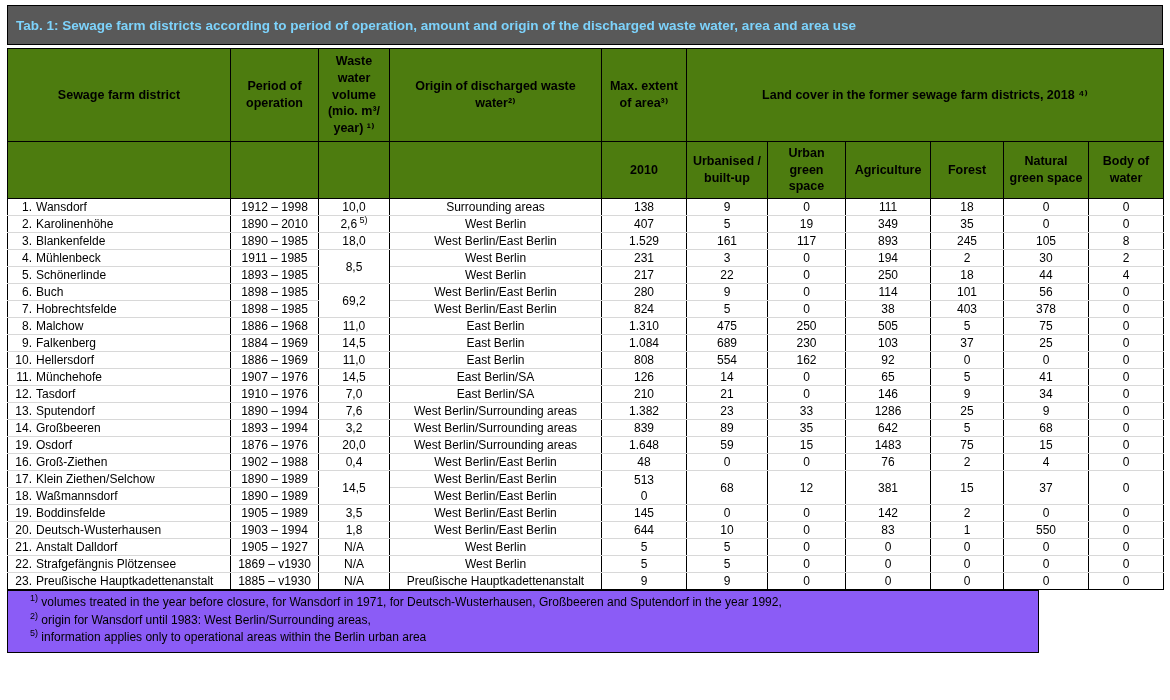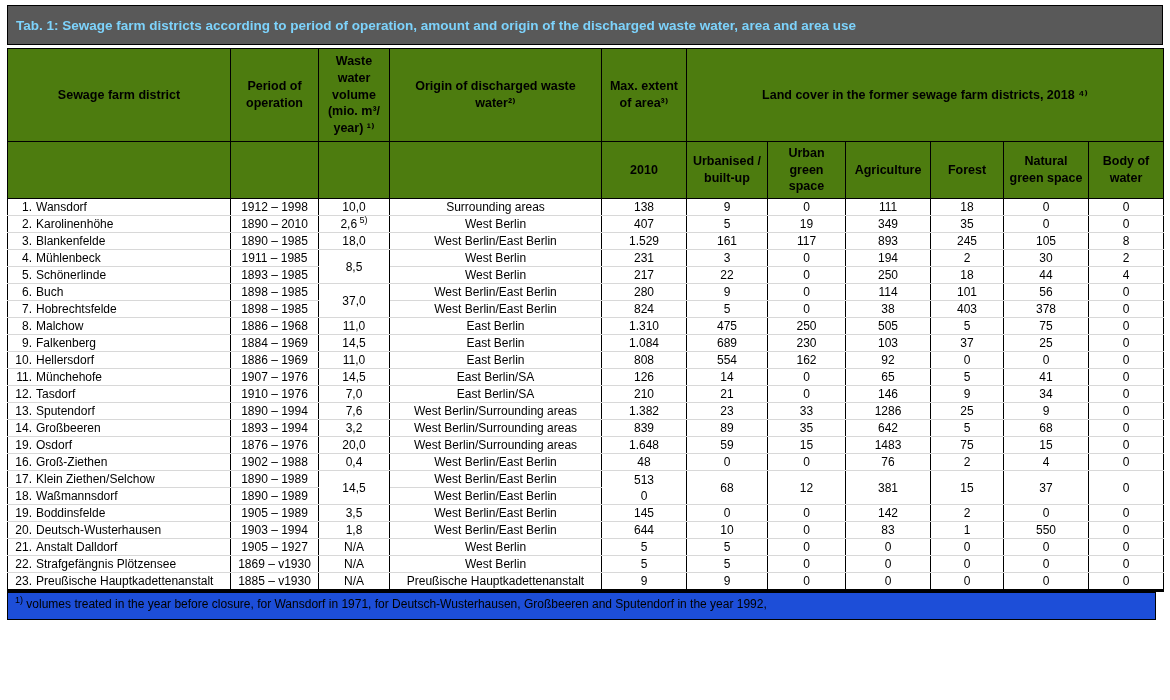--- a/index.html
+++ b/index.html
@@ -56,36 +56,36 @@
     line-height: 16px;
     padding: 0 2px;
     border-top: 1px solid #d8d8d8;
     border-bottom: 1px solid #d8d8d8;
     border-left: 1px solid #000;
     border-right: 1px solid #000;
     background: #fff;
     white-space: nowrap;
     overflow: hidden;
   }
-  tbody tr:last-child td { border-bottom: 3px solid #000000; }
+  tbody tr:last-child td { border-bottom: 1px solid #000000; }
   td.c-district { text-align: left; }
   .row-num {
     display: inline-block;
     width: 22px;
     text-align: right;
     margin-right: 4px;
   }
   sup { font-size: 9px; line-height: 0; }
   .footnotes {
     box-sizing: border-box;
-    width: 1149px;
+    width: 1032px;
     border: 1px solid #000;
-    padding: 3px 8px 5px 7px;
+    padding: 3px 8px 5px 22px;
     font-size: 12px;
-    background: #1d4ed8;
+    background: #8b5cf6;
   }
   .fn-line { line-height: 17.5px; white-space: nowrap; }
 </style>
 </head>
 <body>
 
 <div class="wrap">
 
   <div class="title-bar">Tab. 1: Sewage farm districts according to period of operation, amount and origin of the discharged waste water, area and area use</div>
 
@@ -187,21 +187,21 @@
           <td>22</td>
           <td>0</td>
           <td>250</td>
           <td>18</td>
           <td>44</td>
           <td>4</td>
         </tr>
         <tr>
           <td class="c-district"><span class="row-num">6.</span><span>Buch</span></td>
           <td>1898 – 1985</td>
-          <td rowspan="2">37,0</td>
+          <td rowspan="2">69,2</td>
           <td>West Berlin/East Berlin</td>
           <td>280</td>
           <td>9</td>
           <td>0</td>
           <td>114</td>
           <td>101</td>
           <td>56</td>
           <td>0</td>
         </tr>
         <tr>
@@ -417,15 +417,17 @@
           <td>0</td>
           <td>0</td>
           <td>0</td>
           <td>0</td>
         </tr>
       </tbody>
   </table>
 
   <div class="footnotes">
     <div class="fn-line"><sup>1)</sup> <span>volumes treated in the year before closure, for Wansdorf in 1971, for Deutsch-Wusterhausen, Großbeeren and Sputendorf in the year 1992,</span></div>
+    <div class="fn-line"><sup>2)</sup> <span>origin for Wansdorf until 1983: West Berlin/Surrounding areas,</span></div>
+    <div class="fn-line"><sup>5)</sup> <span>information applies only to operational areas within the Berlin urban area</span></div>
   </div>
 
 </div>
 
 </body></html>

